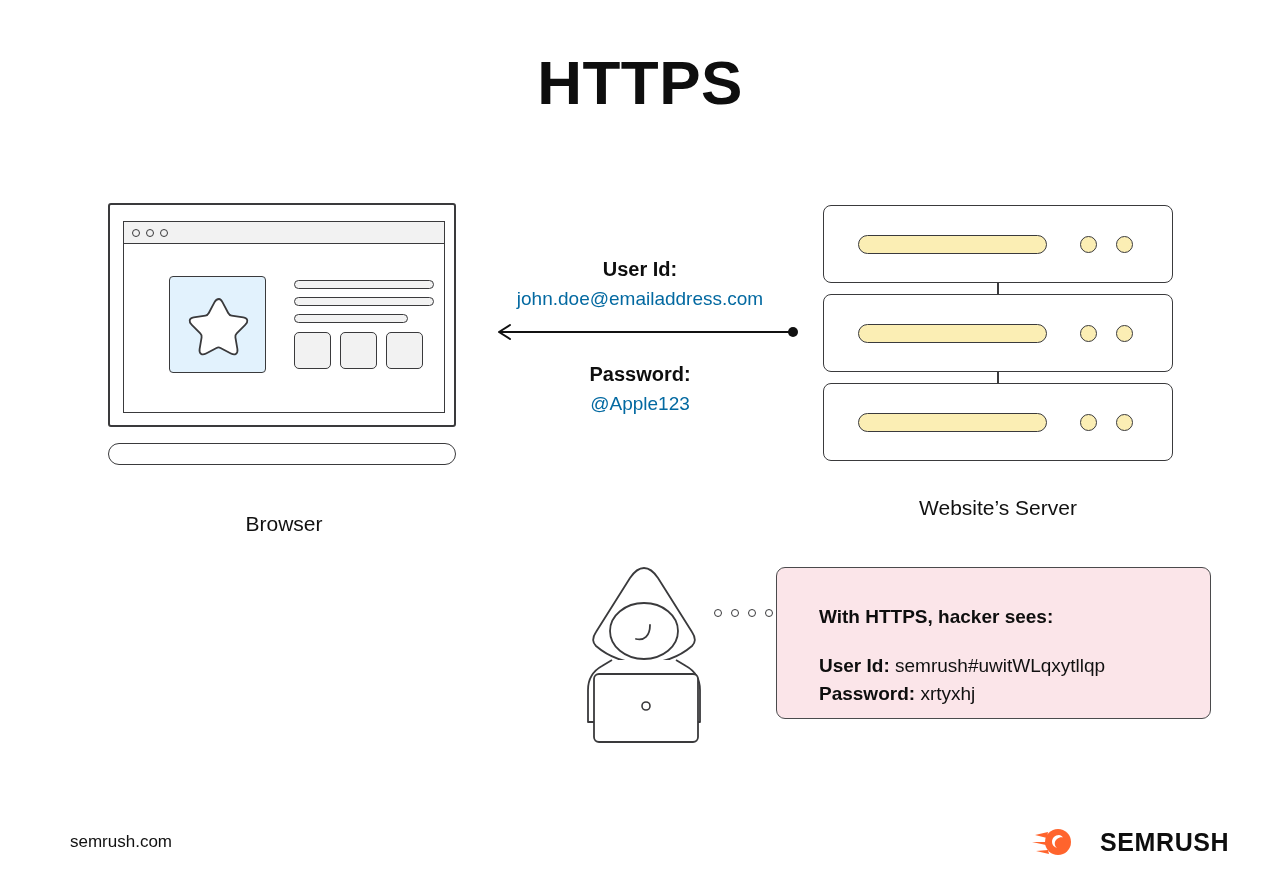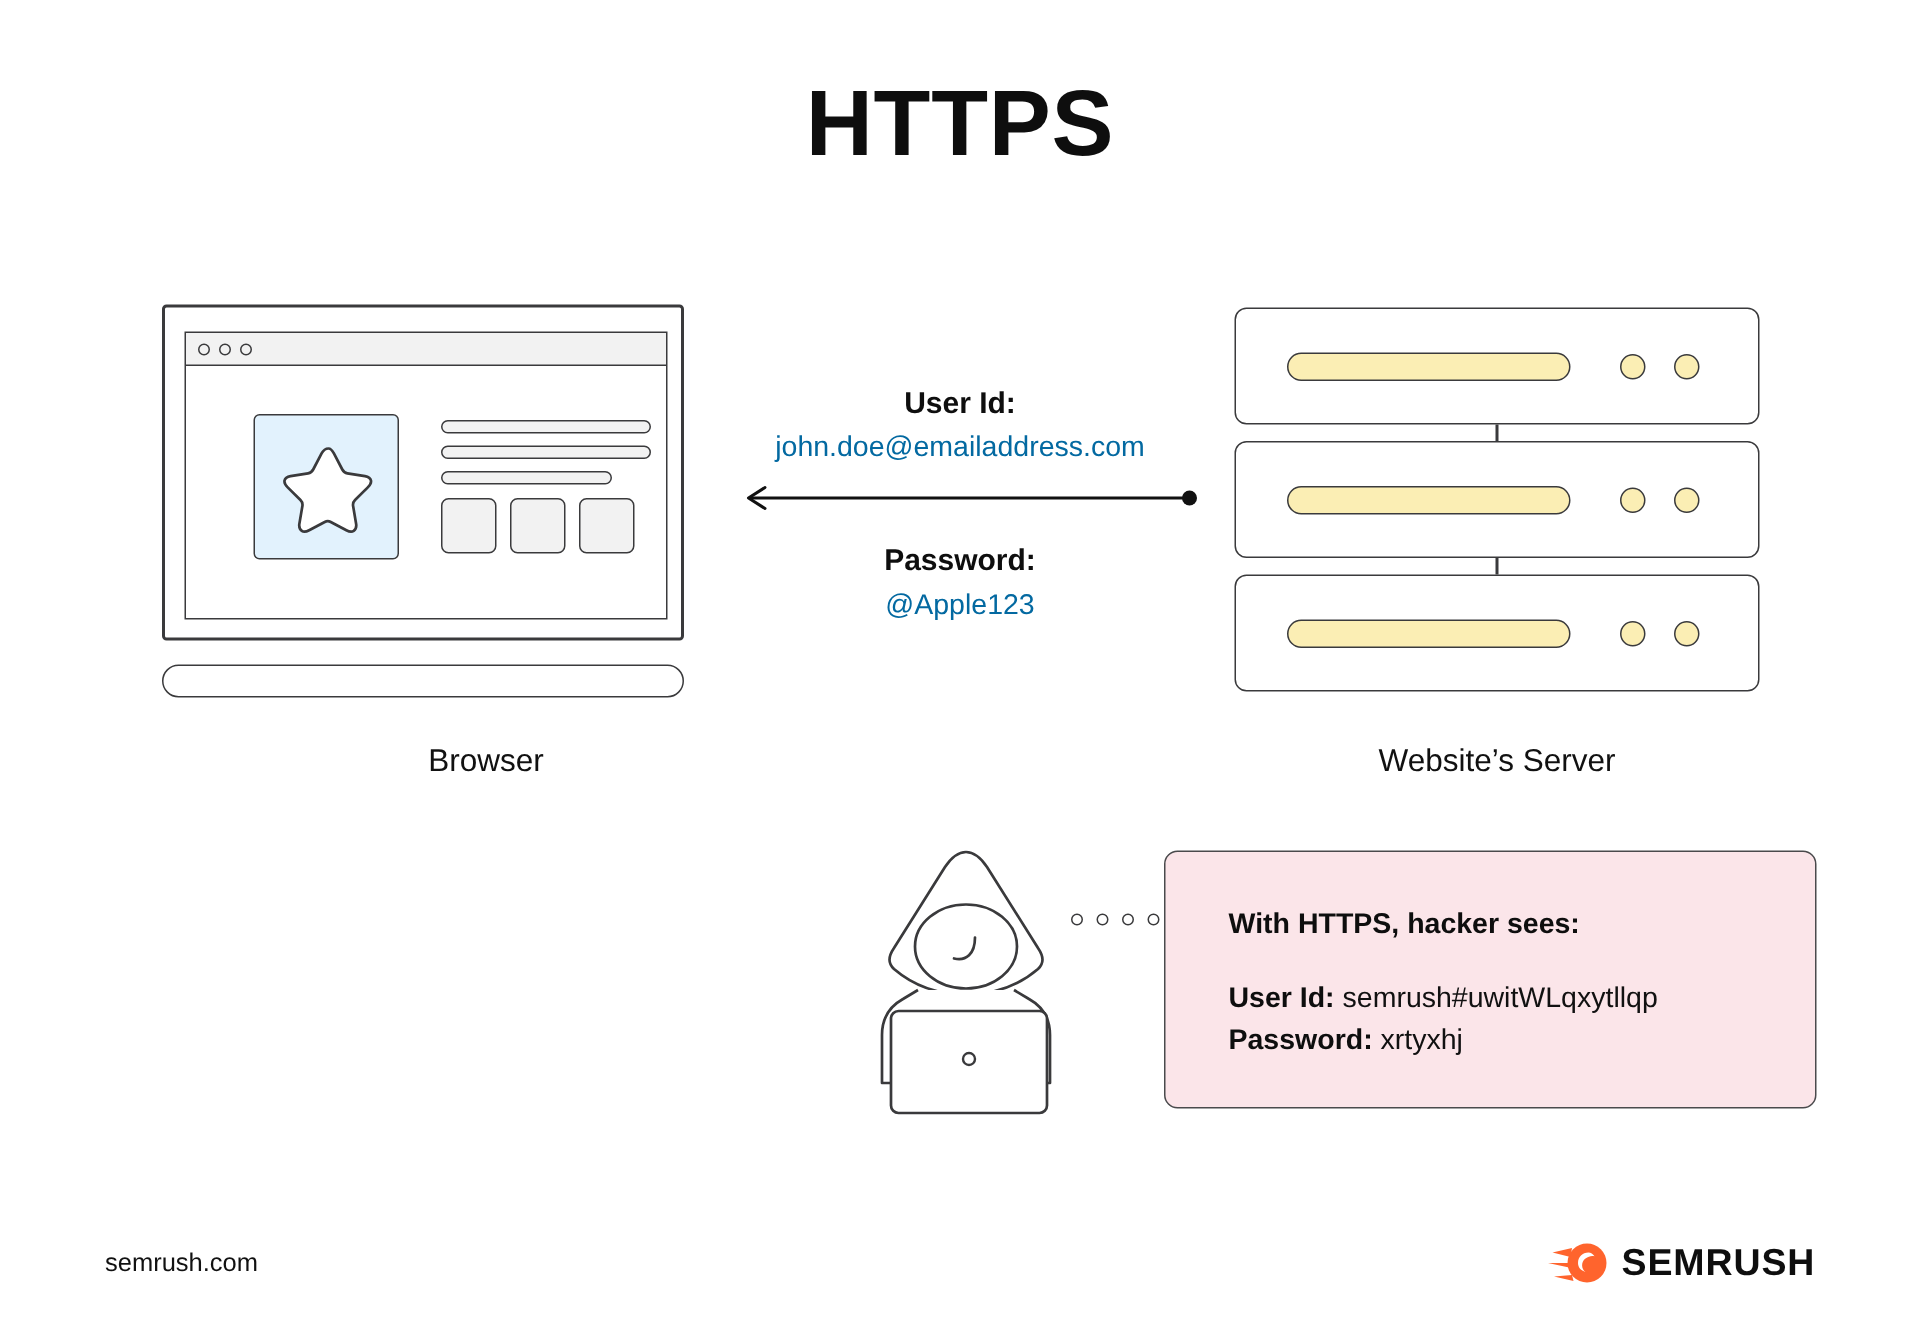--- a/index.html
+++ b/index.html
@@ -145,21 +145,21 @@
     background: #ffffff;
     box-sizing: border-box;
   }
   .node-label {
     position: absolute;
     font-size: 21px;
     color: #111111;
     text-align: center;
     white-space: nowrap;
   }
-  #browser-label { left: 0; top: 496px; width: 568px; padding-left: 40px; }
+  #browser-label { left: 0; top: 512px; width: 568px; }
   #server-label  { left: 714px; top: 496px; width: 568px; }
 
   
   #server-group {
     position: absolute;
     left: 823px;
     top: 205px;
     width: 350px;
     height: 260px;
   }
@@ -268,21 +268,21 @@
     box-sizing: border-box;
     background: #ffffff;
   }
 
   
   #hacker-callout {
     position: absolute;
     left: 776px;
     top: 567px;
     width: 435px;
-    height: 172px;
+    height: 152px;
     background: #fbe5e9;
     border: 1.8px solid #4a4a4c;
     border-radius: 9px;
     box-sizing: border-box;
     padding: 38px 0 0 42px;
   }
   .callout-title {
     font-size: 19px;
     font-weight: 700;
     color: #0e0e0e;
@@ -306,21 +306,21 @@
     top: 832px;
     font-size: 17px;
     color: #111111;
   }
   #brand-logo {
     position: absolute;
     left: 1032px;
     top: 826px;
     display: flex;
     align-items: center;
-    gap: 7px;
+    gap: 26px;
   }
   #brand-name {
     font-size: 25px;
     font-weight: 700;
     letter-spacing: 0.6px;
     color: #0e0e0e;
   }
 </style>
 </head>
 <body>

